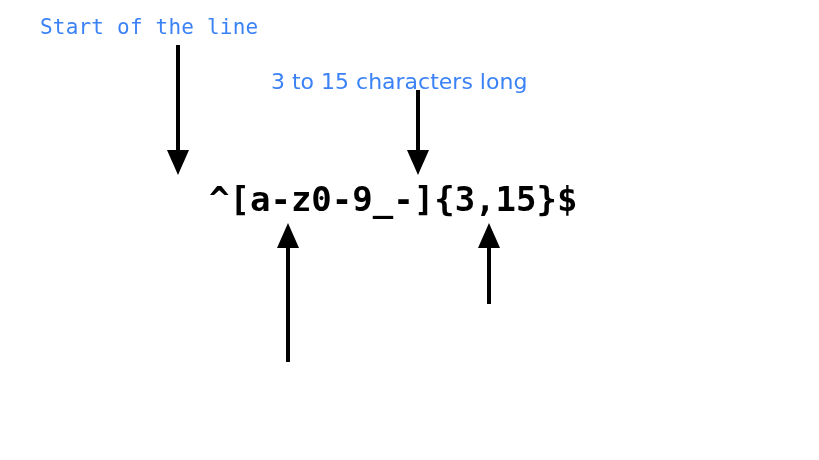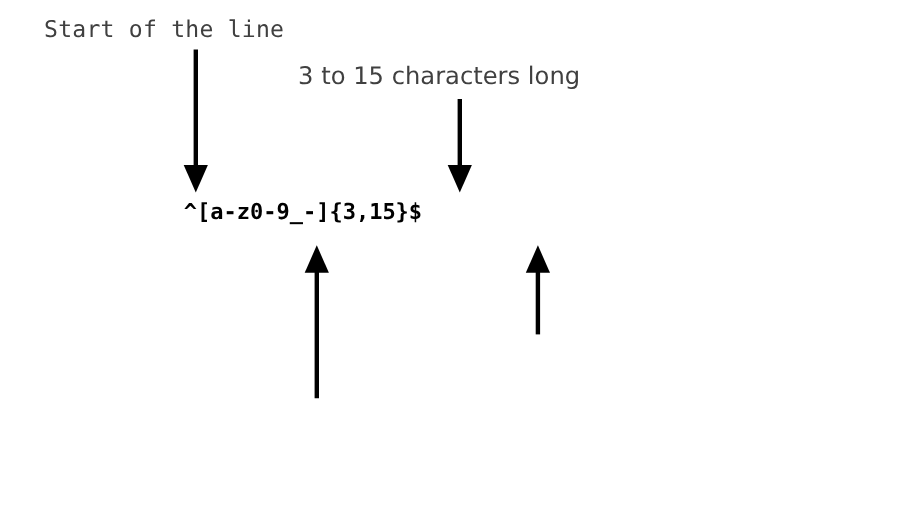--- a/index.html
+++ b/index.html
@@ -12,40 +12,41 @@
     position: relative;
     width: 819px;
     height: 460px;
     background: #ffffff;
     overflow: hidden;
     font-family: "DejaVu Sans", sans-serif;
   }
   .label {
     position: absolute;
     white-space: pre;
-    color: #404040;
+    color: #3b82f6;
     line-height: 1;
   }
   .label-mono {
     font-family: "DejaVu Sans Mono", monospace;
     font-size: 21px;
     letter-spacing: 0.2px;
   }
   .label-sans {
     font-family: "DejaVu Sans", sans-serif;
     font-size: 22px;
   }
   .regex {
     position: absolute;
     font-family: "DejaVu Sans Mono", monospace;
-    font-size: 20px;
+    font-size: 34px;
     font-weight: bold;
     color: #000000;
     white-space: pre;
     line-height: 1;
+    margin-left: 42px;
   }
   .arrow-layer {
     position: absolute;
     left: 0;
     top: 0;
     width: 819px;
     height: 460px;
     pointer-events: none;
   }
   .clip-frag {
@@ -58,21 +59,21 @@
     line-height: 1;
   }
 </style>
 </head>
 <body>
 
 <div id="canvas">
 
   <div class="label label-mono" style="left:40px; top:17px;">Start of the line</div>
 
-  <div class="label label-sans" style="left:271px; top:59px;">3 to 15 characters long</div>
+  <div class="label label-sans" style="left:271px; top:71px;">3 to 15 characters long</div>
 
   <div class="regex" style="left:167px; top:182px;">^[a-z0-9_-]{3,15}$</div>
 
 
   <div class="clip-frag" style="left:-5px; top:373px; width:8px;">:</div>
 
 
   <svg class="arrow-layer" viewBox="0 0 819 460">
 
     <g>

